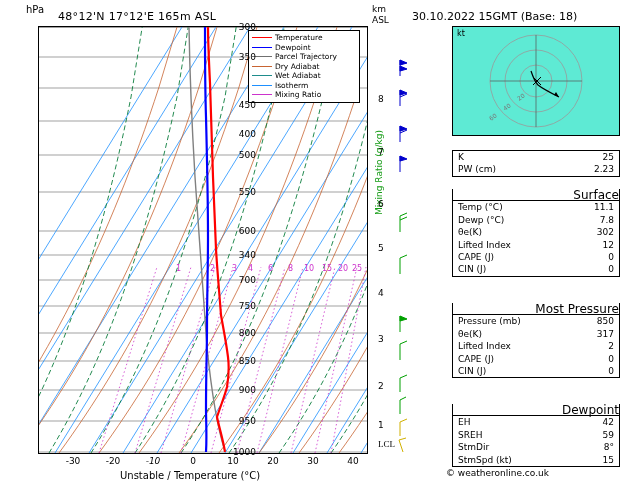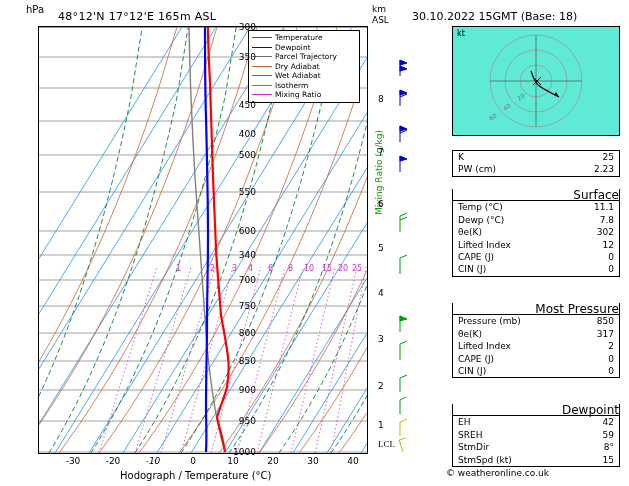--- a/index.html
+++ b/index.html
@@ -248,21 +248,21 @@
 <div class="ylab" style="top:447px;">1000</div>
 
 <div class="xlab" style="left:58px;">-30</div>
 <div class="xlab" style="left:98px;">-20</div>
 <div class="xlab" style="left:138px;font-style:italic;">-10</div>
 <div class="xlab" style="left:178px;">0</div>
 <div class="xlab" style="left:218px;">10</div>
 <div class="xlab" style="left:258px;">20</div>
 <div class="xlab" style="left:298px;">30</div>
 <div class="xlab" style="left:338px;">40</div>
-<div class="abs" id="xaxis-title">Hodograph / Temperature (°C)</div>
+<div class="abs" id="xaxis-title">Unstable / Temperature (°C)</div>
 
 <div class="abs" id="mix-title">Mixing Ratio (g/kg)</div>
 
 <div class="hlab" style="top:94px;">8</div>
 <div class="hlab" style="top:147px;">7</div>
 <div class="hlab" style="top:199px;">6</div>
 <div class="hlab" style="top:243px;">5</div>
 <div class="hlab" style="top:288px;">4</div>
 <div class="hlab" style="top:334px;">3</div>
 <div class="hlab" style="top:381px;">2</div>

